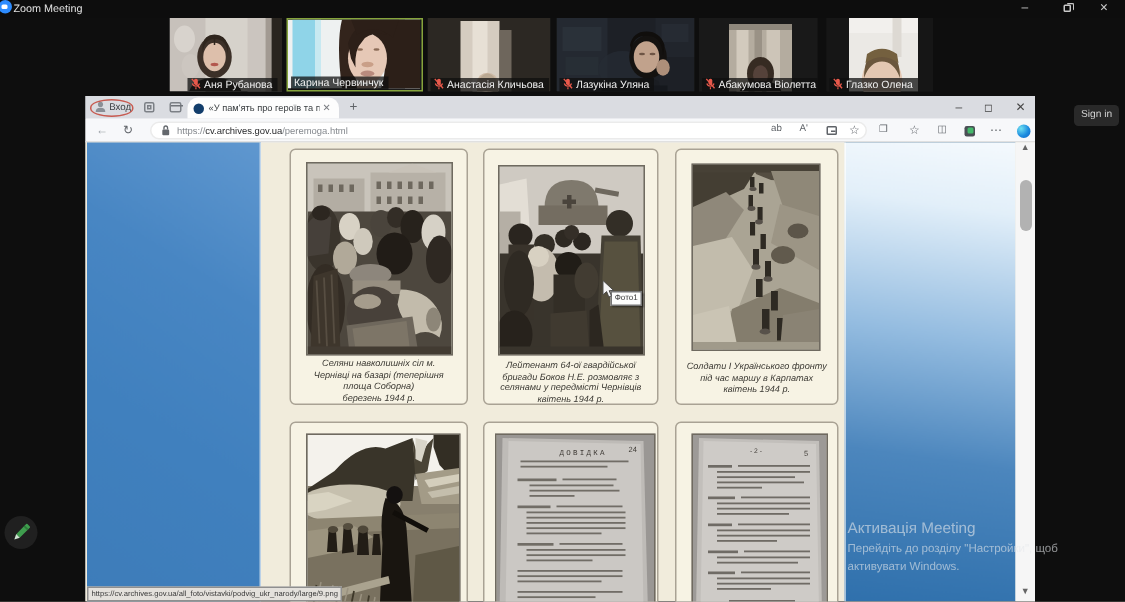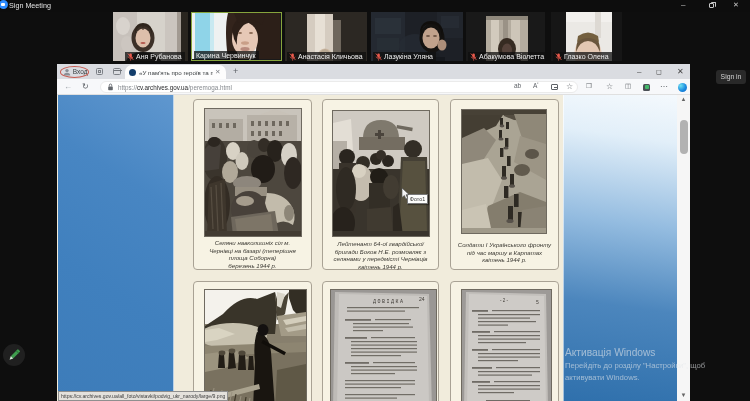--- a/index.html
+++ b/index.html
@@ -65,21 +65,21 @@
   #activation { left:565px; top:347px; color:rgba(228,231,235,0.60); }
   #activation .l1 { font-size:10.2px; }
   #activation .l2 { font-size:7.7px; margin-top:1.5px; line-height:12px; }
 </style>
 </head>
 <body>
 <div id="screen">
 
   <div id="titlebar" class="abs"></div>
   <div id="zicon" class="abs"></div>
-  <div id="ztitle" class="abs">Sign Meeting</div>
+  <div id="ztitle" class="abs">Zoom Meeting</div>
   <div class="wc abs" style="left:681px; top:0px; font-size:8px; color:#c9c9c9;">–</div>
   <div class="abs" style="left:709px; top:3px; width:5px; height:5px; border:1px solid #c9c9c9; border-radius:1px;"></div>
     <div class="abs" style="left:711px; top:1.5px; width:5px; height:5px; border-top:1px solid #c9c9c9; border-right:1px solid #c9c9c9; border-radius:1px;"></div>
   <div class="wc abs" style="left:733px; top:1px; font-size:7px; color:#c9c9c9;">✕</div>
 
   <div class="tile abs" id="t1" style="left:113px; width:75px;">
     <svg width="75" height="49" viewBox="0 0 75 49">
       <rect width="75" height="49" fill="#d6d2cb"></rect>
       <rect x="0" y="0" width="24" height="49" fill="#c7c1bb"></rect>
       <ellipse cx="10" cy="14" rx="7" ry="9" fill="#d8d3cd"></ellipse>
@@ -522,17 +522,17 @@
   <div id="statusbar" class="abs">https://cv.archives.gov.ua/all_foto/vistavki/podvig_ukr_narody/large/9.png</div>
   <div id="signin" class="abs">Sign in</div>
   <div id="pencilbtn" class="abs"><svg width="22" height="22" viewBox="0 0 22 22">
         <g transform="rotate(45 11 11)">
           <rect x="9.5" y="4" width="3.4" height="10" rx="0.6" fill="#3f9d4e"></rect>
           <rect x="9.5" y="5.8" width="3.4" height="1.2" fill="#2d7a3a"></rect>
           <path d="M9.5 14 L11.2 17.5 L12.9 14 Z" fill="#cfe6d2"></path>
         </g>
       </svg></div>
   <div id="activation" class="abs">
-    <div class="l1">Активація Windows</div>
+    <div class="l1">Активація Meeting</div>
     <div class="l2">Перейдіть до розділу "Настройки", щоб<br>активувати Windows.</div>
   </div>
 
 </div>
 
 </body></html>

